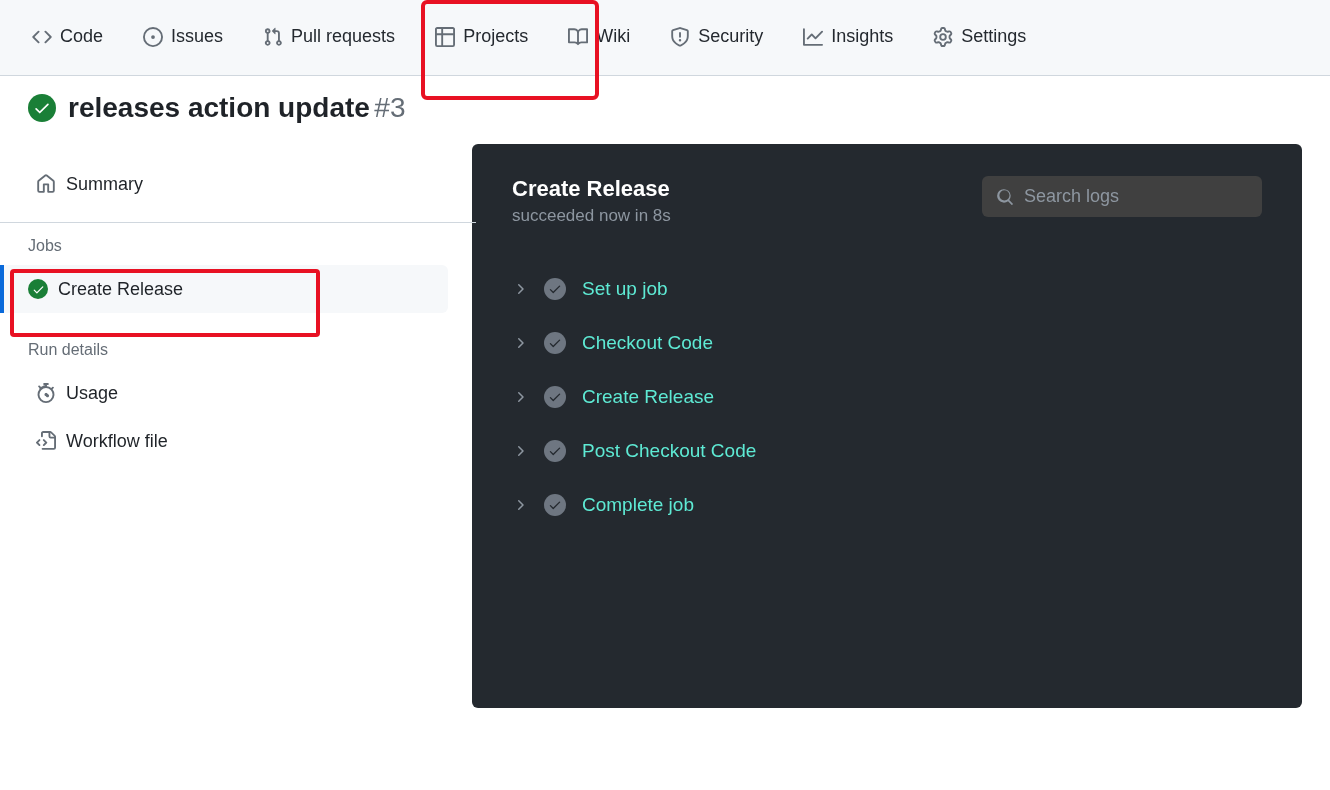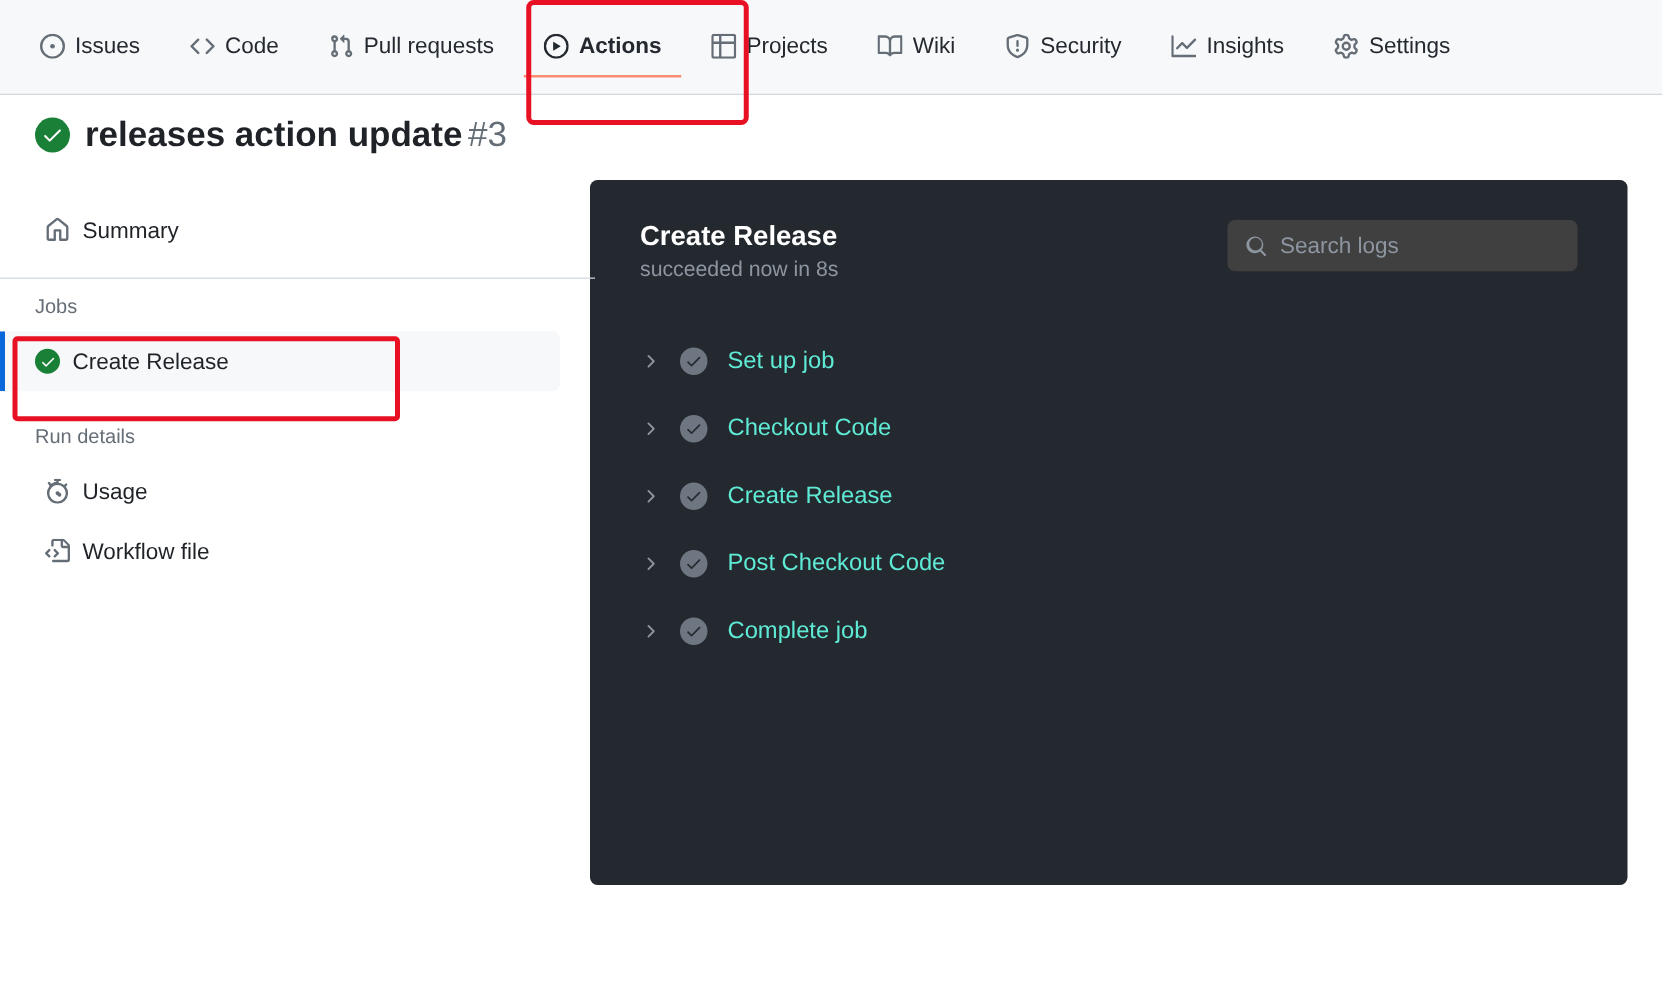--- a/index.html
+++ b/index.html
@@ -237,49 +237,41 @@
 
     .icon { display: inline-flex; align-items: center; }
   </style>
 </head>
 <body>
 
 <div class="repo-nav">
   <div class="nav-tab">
     <span class="icon">
       <svg width="20" height="20" viewBox="0 0 16 16">
+          <path d="M4.72 3.22a.75.75 0 0 1 1.06 1.06L2.06 8l3.72 3.72a.75.75 0 1 1-1.06 1.06L.47 8.53a.75.75 0 0 1 0-1.06Zm6.56 0a.75.75 0 1 0-1.06 1.06L13.94 8l-3.72 3.72a.75.75 0 1 0 1.06 1.06l4.25-4.25a.75.75 0 0 0 0-1.06Z"></path>
+        </svg>
+    </span>
+    <span>Code</span>
+  </div>
+  <div class="nav-tab">
+    <span class="icon">
+      <svg width="20" height="20" viewBox="0 0 16 16">
           <path d="M8 9.5a1.5 1.5 0 1 0 0-3 1.5 1.5 0 0 0 0 3"></path>
           <path d="M8 0a8 8 0 1 1 0 16A8 8 0 0 1 8 0M1.5 8a6.5 6.5 0 1 0 13 0 6.5 6.5 0 0 0-13 0"></path>
         </svg>
     </span>
     <span>Issues</span>
   </div>
   <div class="nav-tab">
     <span class="icon">
       <svg width="20" height="20" viewBox="0 0 16 16">
-          <path d="M4.72 3.22a.75.75 0 0 1 1.06 1.06L2.06 8l3.72 3.72a.75.75 0 1 1-1.06 1.06L.47 8.53a.75.75 0 0 1 0-1.06Zm6.56 0a.75.75 0 1 0-1.06 1.06L13.94 8l-3.72 3.72a.75.75 0 1 0 1.06 1.06l4.25-4.25a.75.75 0 0 0 0-1.06Z"></path>
-        </svg>
-    </span>
-    <span>Code</span>
-  </div>
-  <div class="nav-tab">
-    <span class="icon">
-      <svg width="20" height="20" viewBox="0 0 16 16">
           <path d="M1.5 3.25a2.25 2.25 0 1 1 3 2.122v5.256a2.251 2.251 0 1 1-1.5 0V5.372A2.25 2.25 0 0 1 1.5 3.25m5.677-.177L9.573.677A.25.25 0 0 1 10 .854V2.5h1A2.5 2.5 0 0 1 13.5 5v5.628a2.251 2.251 0 1 1-1.5 0V5a1 1 0 0 0-1-1h-1v1.646a.25.25 0 0 1-.427.177L7.177 3.427a.25.25 0 0 1 0-.354M3.75 2.5a.75.75 0 1 0 0 1.5.75.75 0 0 0 0-1.5m0 9.5a.75.75 0 1 0 0 1.5.75.75 0 0 0 0-1.5m8.25.75a.75.75 0 1 0 1.5 0 .75.75 0 0 0-1.5 0"></path>
         </svg>
     </span>
     <span>Pull requests</span>
-  </div>
-  <div class="nav-tab active">
-    <span class="icon">
-      <svg width="20" height="20" viewBox="0 0 16 16">
-          <path d="M8 0a8 8 0 1 1 0 16A8 8 0 0 1 8 0M1.5 8a6.5 6.5 0 1 0 13 0 6.5 6.5 0 0 0-13 0m4.879-2.773 4.264 2.559a.25.25 0 0 1 0 .428l-4.264 2.559A.25.25 0 0 1 6 10.559V5.442a.25.25 0 0 1 .379-.215"></path>
-        </svg>
-    </span>
-    <span>Actions</span>
   </div>
   <div class="nav-tab">
     <span class="icon">
       <svg width="20" height="20" viewBox="0 0 16 16">
           <path d="M0 1.75C0 .784.784 0 1.75 0h12.5C15.216 0 16 .784 16 1.75v12.5A1.75 1.75 0 0 1 14.25 16H1.75A1.75 1.75 0 0 1 0 14.25ZM6.5 6.5v8h7.75a.25.25 0 0 0 .25-.25V6.5Zm8-1.5V1.75a.25.25 0 0 0-.25-.25H6.5V5Zm-13 1.5v7.75c0 .138.112.25.25.25H5v-8ZM5 5V1.5H1.75a.25.25 0 0 0-.25.25V5Z"></path>
         </svg>
     </span>
     <span>Projects</span>
   </div>
   <div class="nav-tab">

